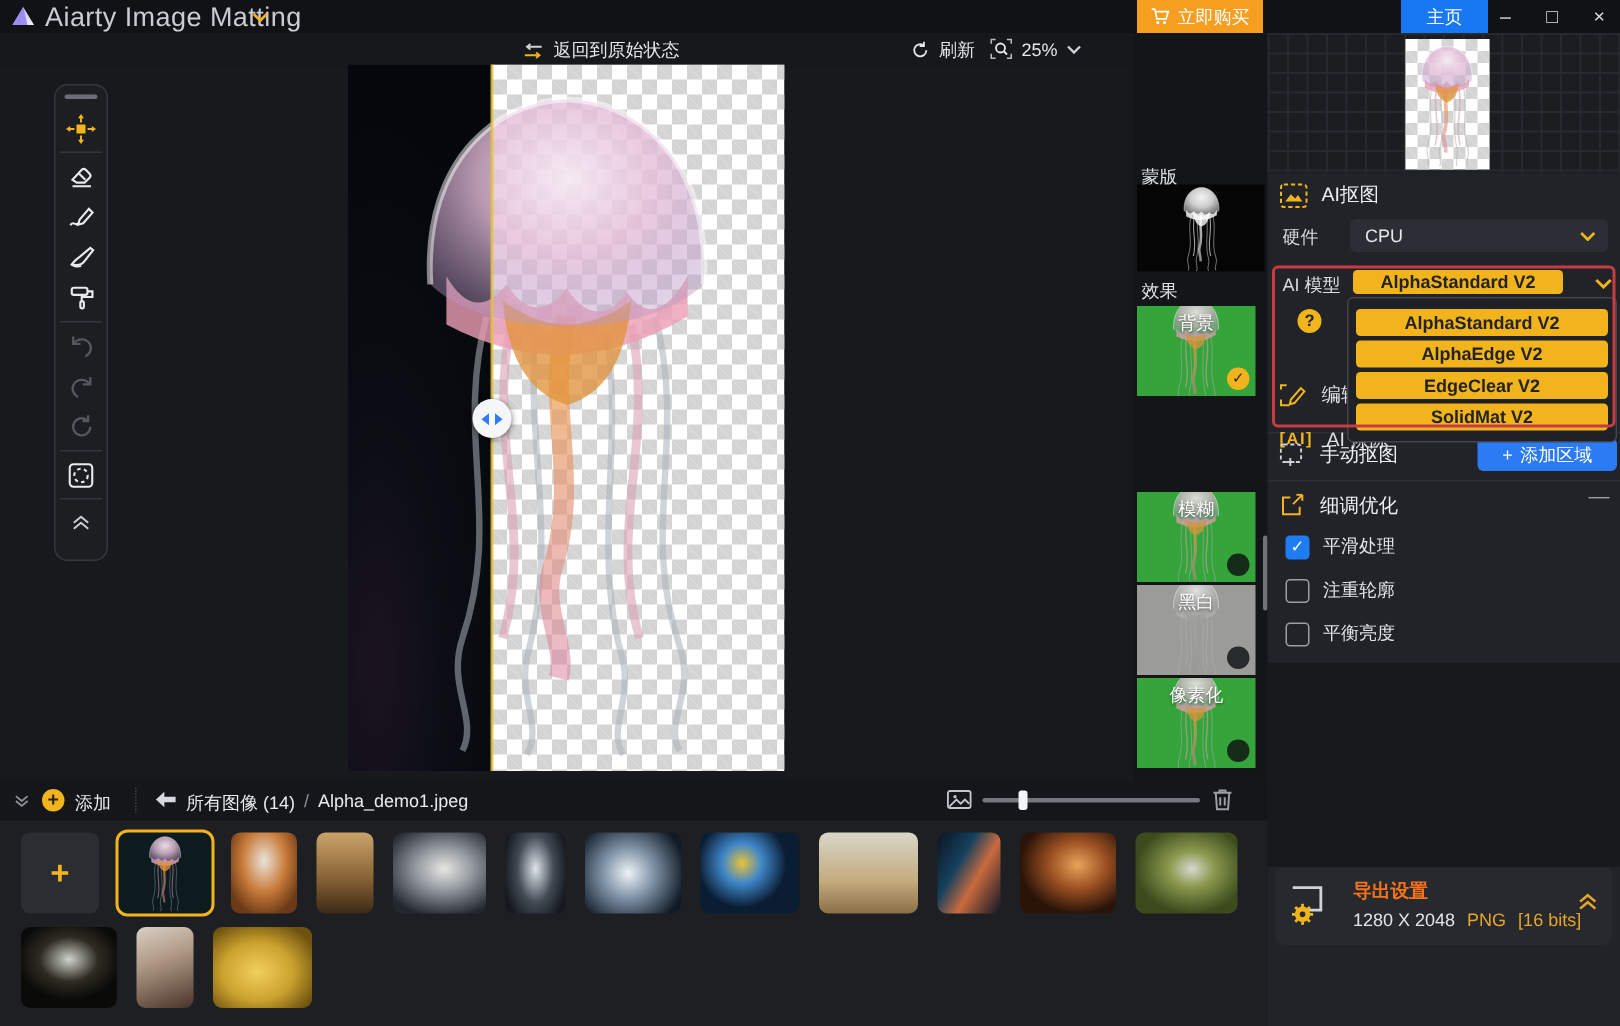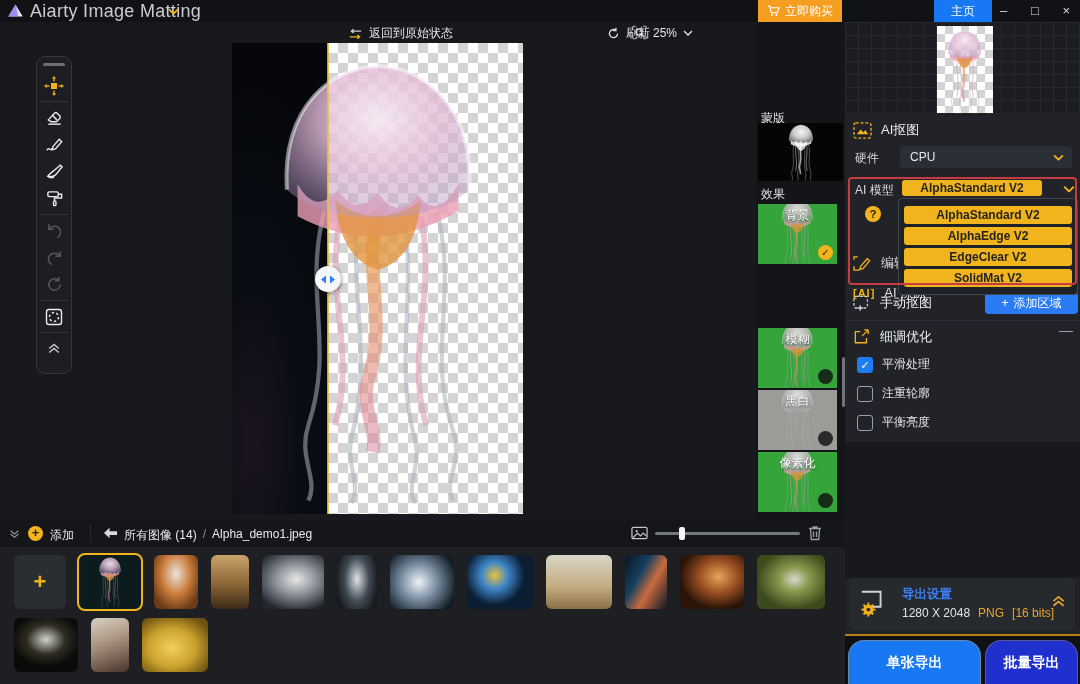--- a/index.html
+++ b/index.html
@@ -23,21 +23,21 @@
   .buy-btn { left:758px; top:0; width:84px; height:22px; background:#f59e1f; color:#fff; display:flex; align-items:center; justify-content:center; gap:5px; font-size:12px; cursor:pointer; }
   .home-btn { left:934px; top:0; width:58px; height:22px; background:#1877f2; color:#fff; display:flex; align-items:center; justify-content:center; font-size:12px; cursor:pointer;text-align:center; }
   .win-controls { right:2px; top:0; width:86px; height:22px; display:flex; align-items:center; justify-content:space-between; padding:0 8px; color:#dddfe3; font-size:13px; }
   .win-controls span { cursor:pointer; line-height:22px; }
 
   
   .canvas-topbar { left:0; top:22px; width:756px; height:23px; background:#16181b; }
   .ct-item { display:flex; align-items:center; gap:6px; font-size:12px; color:#e4e6e9; cursor:pointer; }
   .ct-reset { position:absolute; left:348px; top:3px; }
   .ct-refresh { position:absolute; left:607px; top:3px; }
-  .ct-zoom { position:absolute; left:632px; top:3px; }
+  .ct-zoom { position:absolute; left:660px; top:3px; }
 
   
   .stage { left:0; top:45px; width:756px; height:475px; background:#17191d; }
   .stage-image { left:232px; top:43px; width:291px; height:471px; overflow:hidden; }
   .orig-side { position:absolute; left:0; top:0; width:96px; height:471px; background:radial-gradient(120% 80% at 20% 85%, #1b1420 0%, #0a0d13 45%, #05070c 100%); }
   .trans-side { position:absolute; left:96px; top:0; width:195px; height:471px; }
   .stage-jelly { position:absolute; left:12px; top:4px; width:268px; height:462px; }
   .divider { left:327px; top:43px; width:2px; height:471px; background:#e3c245; opacity:.85; }
   .div-handle { left:315px; top:266px; width:26px; height:26px; border-radius:50%; background:#f4f6f8; box-shadow:0 1px 4px rgba(0,0,0,.6); display:flex; align-items:center; justify-content:center; gap:2px; cursor:ew-resize; }
 
@@ -132,21 +132,21 @@
   .refine-head { position:absolute; left:8px; top:306px; }
   .refine-min { position:absolute; left:214px; top:300px; color:#9aa0a6; font-size:14px; cursor:pointer; }
   .chk-row { position:absolute; left:12px; display:flex; align-items:center; gap:9px; cursor:pointer; }
   .chk { width:16px; height:16px; border-radius:3px; border:1.5px solid #9aa0a8; background:transparent; }
   .chk.on { background:#1f7df4; border-color:#1f7df4; color:#fff; font-size:11px; font-weight:bold; text-align:center; line-height:15px; }
   .chk-label { font-size:12px; color:#e2e4e8; }
 
   .panel-gap { position:absolute; left:0; top:420px; width:235px; height:136px; background:#17191d; }
   .export-card { position:absolute; left:5px; top:556px; width:225px; height:52px; background:#26292e; border-radius:6px; }
   .exp-icon { position:absolute; left:8px; top:10px; }
-  .exp-title { position:absolute; left:52px; top:8px; font-size:12.5px; font-weight:bold; color:#3b82f6; }
+  .exp-title { position:absolute; left:52px; top:8px; font-size:12.5px; font-weight:bold; color:#f97316; }
   .exp-sub { position:absolute; left:52px; top:28px; font-size:12px; color:#e2e4e8; display:flex; gap:8px; }
   .exp-sub .y { color:#e8a52c; }
   .exp-chv { position:absolute; left:200px; top:16px; cursor:pointer; }
 
   .export-btns { position:absolute; left:0; top:612px; width:235px; height:50px; background:#0e1013; border-top:2px solid #b97f12; }
   .btn-single { position:absolute; left:3px; top:4px; width:133px; height:46px; background:#1877f2; border-radius:16px 16px 0 0; color:#fff; font-size:14px; font-weight:bold; display:flex; align-items:center; justify-content:center; cursor:pointer; box-shadow:inset 0 0 0 1px rgba(242,180,28,.35); }
   .btn-batch { position:absolute; left:140px; top:4px; width:93px; height:46px; background:#2030cf; border-radius:16px 16px 0 0; color:#fff; font-size:14px; font-weight:bold; display:flex; align-items:center; justify-content:center; cursor:pointer; box-shadow:inset 0 0 0 1px rgba(242,180,28,.3); }
 </style>
 </head>
 <body>
@@ -556,19 +556,15 @@
         <span>1280 X 2048</span>
         <span class="y">PNG</span>
         <span class="y">[16 bits]</span>
       </div>
       <svg class="exp-chv" width="17" height="15" viewBox="0 0 20 14" fill="none" stroke="#e8a52c" stroke-width="2">
           <polyline points="4,12 10,7 16,12"></polyline>
           <polyline points="4,6.5 10,1.5 16,6.5"></polyline>
         </svg>
     </div>
 
-    <div class="export-btns">
-      <div class="btn-single">单张导出</div>
-      <div class="btn-batch">批量导出</div>
-    </div>
   </div>
 
 </div>
 
 </body></html>

